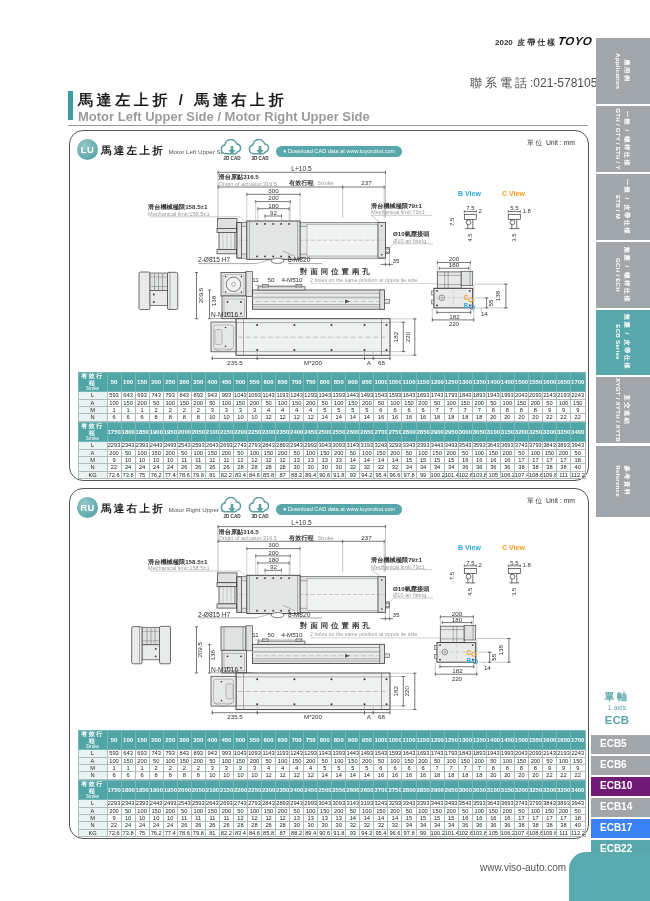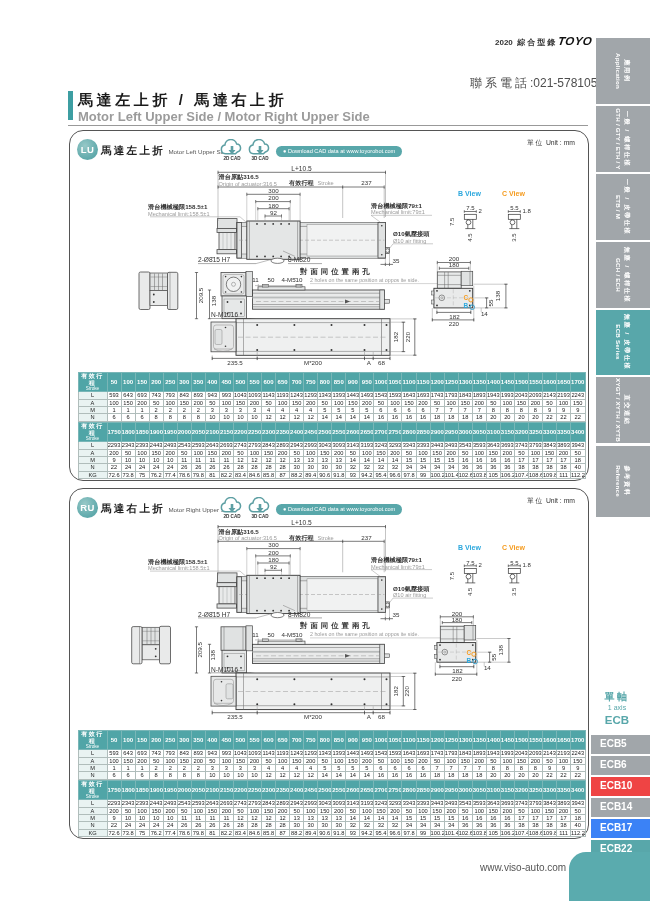--- a/index.html
+++ b/index.html
@@ -10,21 +10,21 @@
 .tab{position:absolute;left:596px;width:54px;background:#a1a6aa;color:#fff;text-align:center;}
 .tab .in{position:absolute;left:50%;top:50%;transform:translate(-50%,-50%) rotate(90deg);font-size:6.2px;font-weight:bold;line-height:9px;letter-spacing:0.2px;white-space:nowrap;}
 .tab .zh{letter-spacing:1.6px;}
 .ecbbtn{position:absolute;left:591px;width:59px;height:19px;background:#a1a6aa;color:#fff;font-size:10px;font-weight:bold;line-height:18.5px;padding-left:9px;box-sizing:border-box;}
 table.dt{position:absolute;border-collapse:collapse;table-layout:fixed;width:508px;font-family:"Liberation Sans",sans-serif;border:1px solid #333;border-top:1.3px solid #2b2b2b;border-bottom:1.6px solid #2b2b2b;}
 table.dt td{border:0.5px solid #b0bdbb;text-align:center;font-size:5.7px;color:#222;padding:0;height:6.28px;line-height:6.28px;overflow:hidden;}
 table.dt tr.hd td{background:#50a5a7;color:#fff;font-size:6px;font-weight:bold;height:12.6px;line-height:12.6px;border-color:#79b6b7;}
 table.dt td.lc2{background:#e9f3f2;width:28px;}
 </style></head><body>
 
-<div class="ab" style="left:495px;top:37px;font-size:8px;font-weight:bold;color:#333;">2020&nbsp;&nbsp;<span style="letter-spacing:2px;">綜合型錄</span></div>
+<div class="ab" style="left:495px;top:37px;font-size:8px;font-weight:bold;color:#333;">2020&nbsp;&nbsp;<span style="letter-spacing:2px;">皮帶仕樣</span></div>
 
 <div class="ab" style="left:558px;top:35px;font-size:11.5px;font-weight:bold;font-style:italic;color:#111;transform:skewX(-8deg);letter-spacing:0.5px;">TOYO</div>
 
 <div class="ab" style="left:458px;top:75px;font-size:12px;color:#4d4d4d;"><span style="letter-spacing:3px;margin-left:12px;">聯系電話</span>:021-57810530</div>
 
 <div class="ab" style="left:68px;top:91px;width:4.5px;height:29px;background:#3d9ea2;"></div>
 
 <div class="ab" style="left:78px;top:91px;font-size:15px;font-weight:bold;color:#1a1a1a;letter-spacing:3.6px;">馬達左上折 / 馬達右上折</div>
 
 <div class="ab" style="left:78px;top:109px;font-size:13px;font-weight:bold;color:#9b9b9b;">Motor Left Upper Side / Motor Right Upper Side</div>
@@ -60,21 +60,21 @@
   </div>
 
 <div class="ab" style="left:591px;top:690px;width:52px;text-align:center;color:#58a7aa;font-size:10px;font-weight:bold;letter-spacing:2.5px;">單軸</div>
 <div class="ab" style="left:591px;top:703.5px;width:52px;text-align:center;color:#58a7aa;font-size:7px;">1 axis</div>
 <div class="ab" style="left:591px;top:714px;width:52px;text-align:center;color:#58a7aa;font-size:11.5px;font-weight:bold;">ECB</div>
 
 <div class="ecbbtn" style="top:734.8px;background:#a1a6aa;">ECB5</div>
 
 <div class="ecbbtn" style="top:755.8px;background:#a1a6aa;">ECB6</div>
 
-<div class="ecbbtn" style="top:776.8px;background:#ef4444;">ECB10</div>
+<div class="ecbbtn" style="top:776.8px;background:#701a75;">ECB10</div>
 
 <div class="ecbbtn" style="top:797.8px;background:#a1a6aa;">ECB14</div>
 
 <div class="ecbbtn" style="top:818.8px;background:#3b82f6;">ECB17</div>
 
 <div class="ecbbtn" style="top:839.8px;background:#58a7aa;">ECB22</div>
 
 <div class="ab" style="left:568.5px;top:851.5px;width:81.5px;height:49.5px;background:#5aabae;border-top-left-radius:17px;"></div>
 
 <div class="ab" style="left:480px;top:861.5px;font-size:10px;font-weight:normal;color:#555;">www.viso-auto.com</div>

